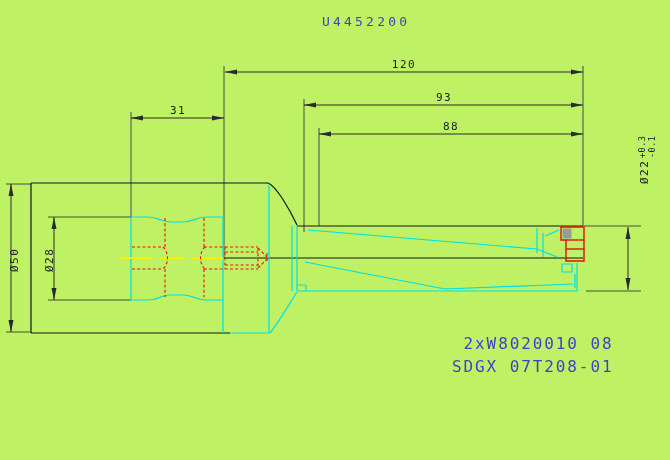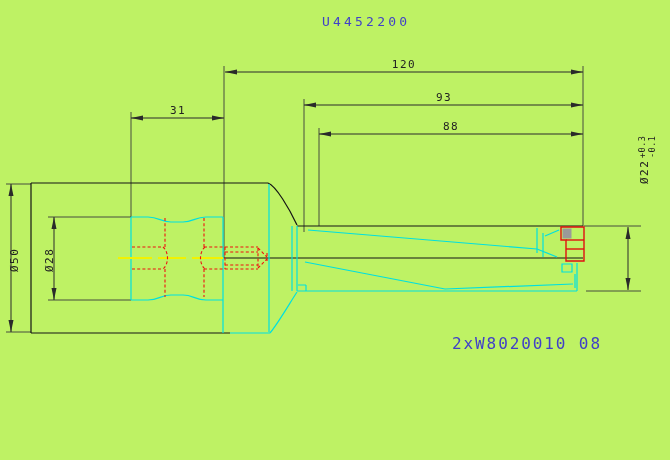--- a/index.html
+++ b/index.html
@@ -152,15 +152,16 @@
     <g stroke-width="1.4" fill="none" stroke="#e01010">
       <rect x="562.5" y="228.5" width="9" height="10" fill="#9a9a9a" stroke="none"></rect>
       <path d="M561,227 H584 V261 H566 V240 H561 Z"></path>
       <path d="M566,240 H584"></path>
       <path d="M566,249 H584"></path>
     </g>
   </svg>
 
   <div class="notes cad-blue">
     <div>2xW8020010 08</div>
+    <div>SDGX 07T208-01</div>
   </div>
 
 </div>
 
 </body></html>

